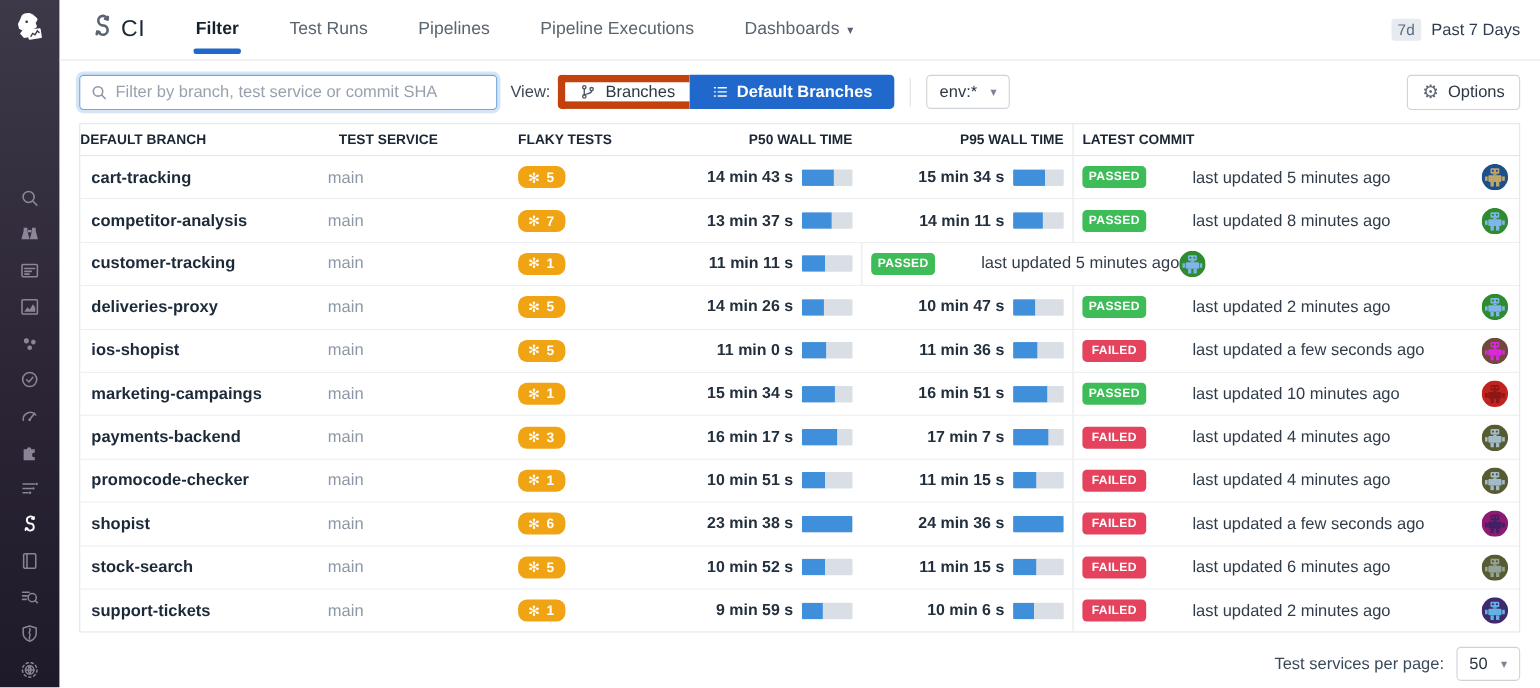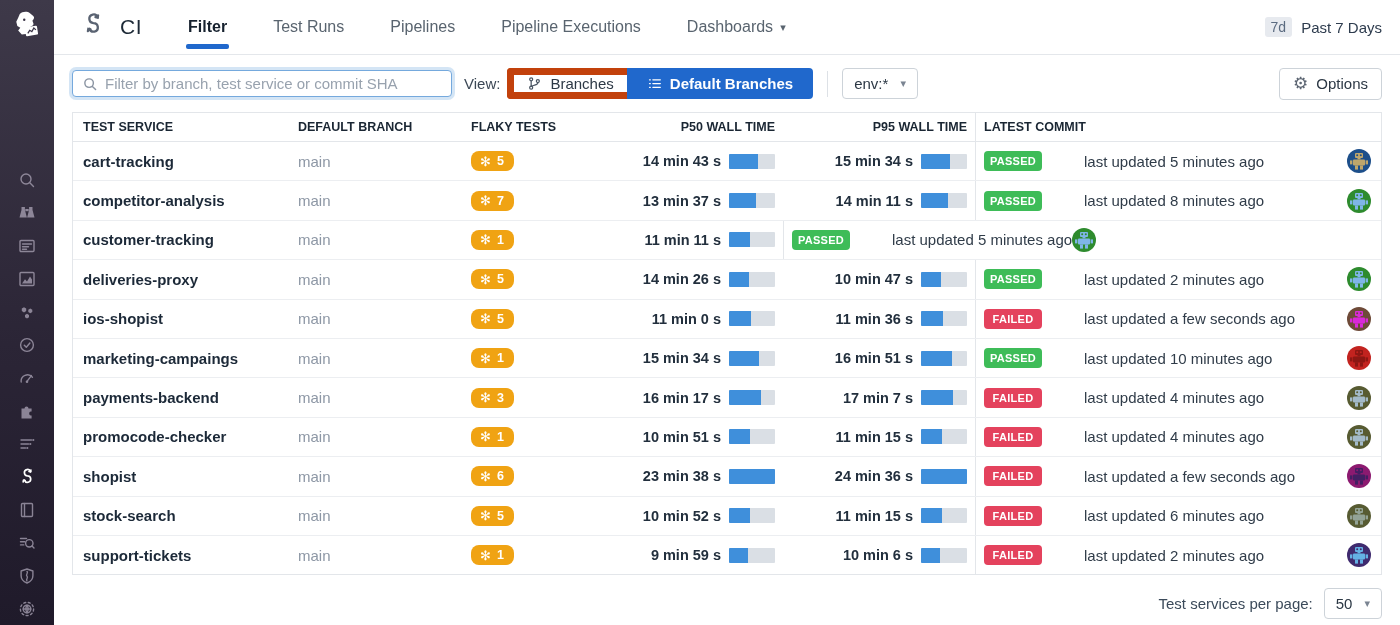--- a/index.html
+++ b/index.html
@@ -18,37 +18,37 @@
   .rail-ico svg .f { fill:#a7a0b2; stroke:none; }
   .rail-ico.active { opacity:1; }
   .rail-ico.active svg { stroke:#ffffff; stroke-width:1.7; }
 
   
   .main { flex:1; display:flex; flex-direction:column; min-width:0; }
 
   
   .topnav { height:55px; display:flex; align-items:center; border-bottom:1px solid #e4e7eb;
     padding:0 18px 0 26px; }
-  .product { display:flex; align-items:center; gap:14px; margin-right:34px; }
+  .product { display:flex; align-items:center; gap:4px; margin-right:34px; }
   .product svg { stroke:#5a6372; fill:none; stroke-width:1.8; stroke-linecap:round; }
   .product-name { font-size:21px; color:#1c2936; letter-spacing:.5px; }
   .tabs { display:flex; align-items:stretch; height:55px; }
   .tab { position:relative; display:flex; align-items:center; gap:7px; padding:0 12px; margin-right:22px;
     font-size:16px; color:#59646f; cursor:pointer; }
   .tab.active { color:#16212e; font-weight:700; }
   .tab.active::after { content:""; position:absolute; left:10px; right:10px; bottom:6px; height:5px;
     background:var(--accent-blue); border-radius:2px; }
   .tab .caret { font-size:11px; color:#59646f; }
   .nav-right { margin-left:auto; display:flex; align-items:center; gap:9px; }
   .range-badge { background:#e7eaef; color:#5b6b80; font-size:14px; border-radius:3px; padding:2px 6px; }
   .range-label { font-size:15px; color:#2e3c4e; }
 
   
   .filterbar { height:57px; display:flex; align-items:center; padding:0 18px; }
-  .searchbox { display:flex; align-items:center; width:380px; height:27px; background:#fff;
+  .searchbox { display:flex; align-items:center; width:380px; height:32px; background:#fff;
     border:1px solid #75a9dd; border-radius:4px; box-shadow:0 0 0 3px rgba(102,160,219,.28);
     padding:0 9px; gap:7px; }
   .searchbox svg { stroke:#8b95a3; fill:none; stroke-width:1.6; stroke-linecap:round; flex:0 0 auto; }
   .searchbox input { border:none; outline:none; width:100%; font-size:15px; color:#2c3845;
     font-family:"Liberation Sans", sans-serif; }
   .searchbox input::placeholder { color:#98a2ae; }
   .view-label { margin-left:12px; margin-right:7px; font-size:15px; color:#3c4856; }
   .seg { display:flex; }
   .seg-btn { display:flex; align-items:center; gap:8px; height:31px; padding:0 13px; font-size:15px;
     background:#fff; border:7px solid #c2410c; color:#2c3845; cursor:pointer; }
@@ -283,22 +283,22 @@
         <span class="caret">▾</span>
       </div>
       <button class="options-btn">
         <span class="gear">⚙</span>
         <span>Options</span>
       </button>
     </div>
 
     <div class="table">
       <div class="thead">
+        <div class="cell">DEFAULT BRANCH</div>
         <div class="cell c-service">TEST SERVICE</div>
-        <div class="cell">DEFAULT BRANCH</div>
         <div class="cell">FLAKY TESTS</div>
         <div class="cell c-p50">P50 WALL TIME</div>
         <div class="cell c-p95">P95 WALL TIME</div>
         <div class="cell c-commit">LATEST COMMIT</div>
       </div>
       <div id="tbody">
   <div class="trow">
     <div class="cell c-service">
               <span class="service">cart-tracking</span>
             </div>

